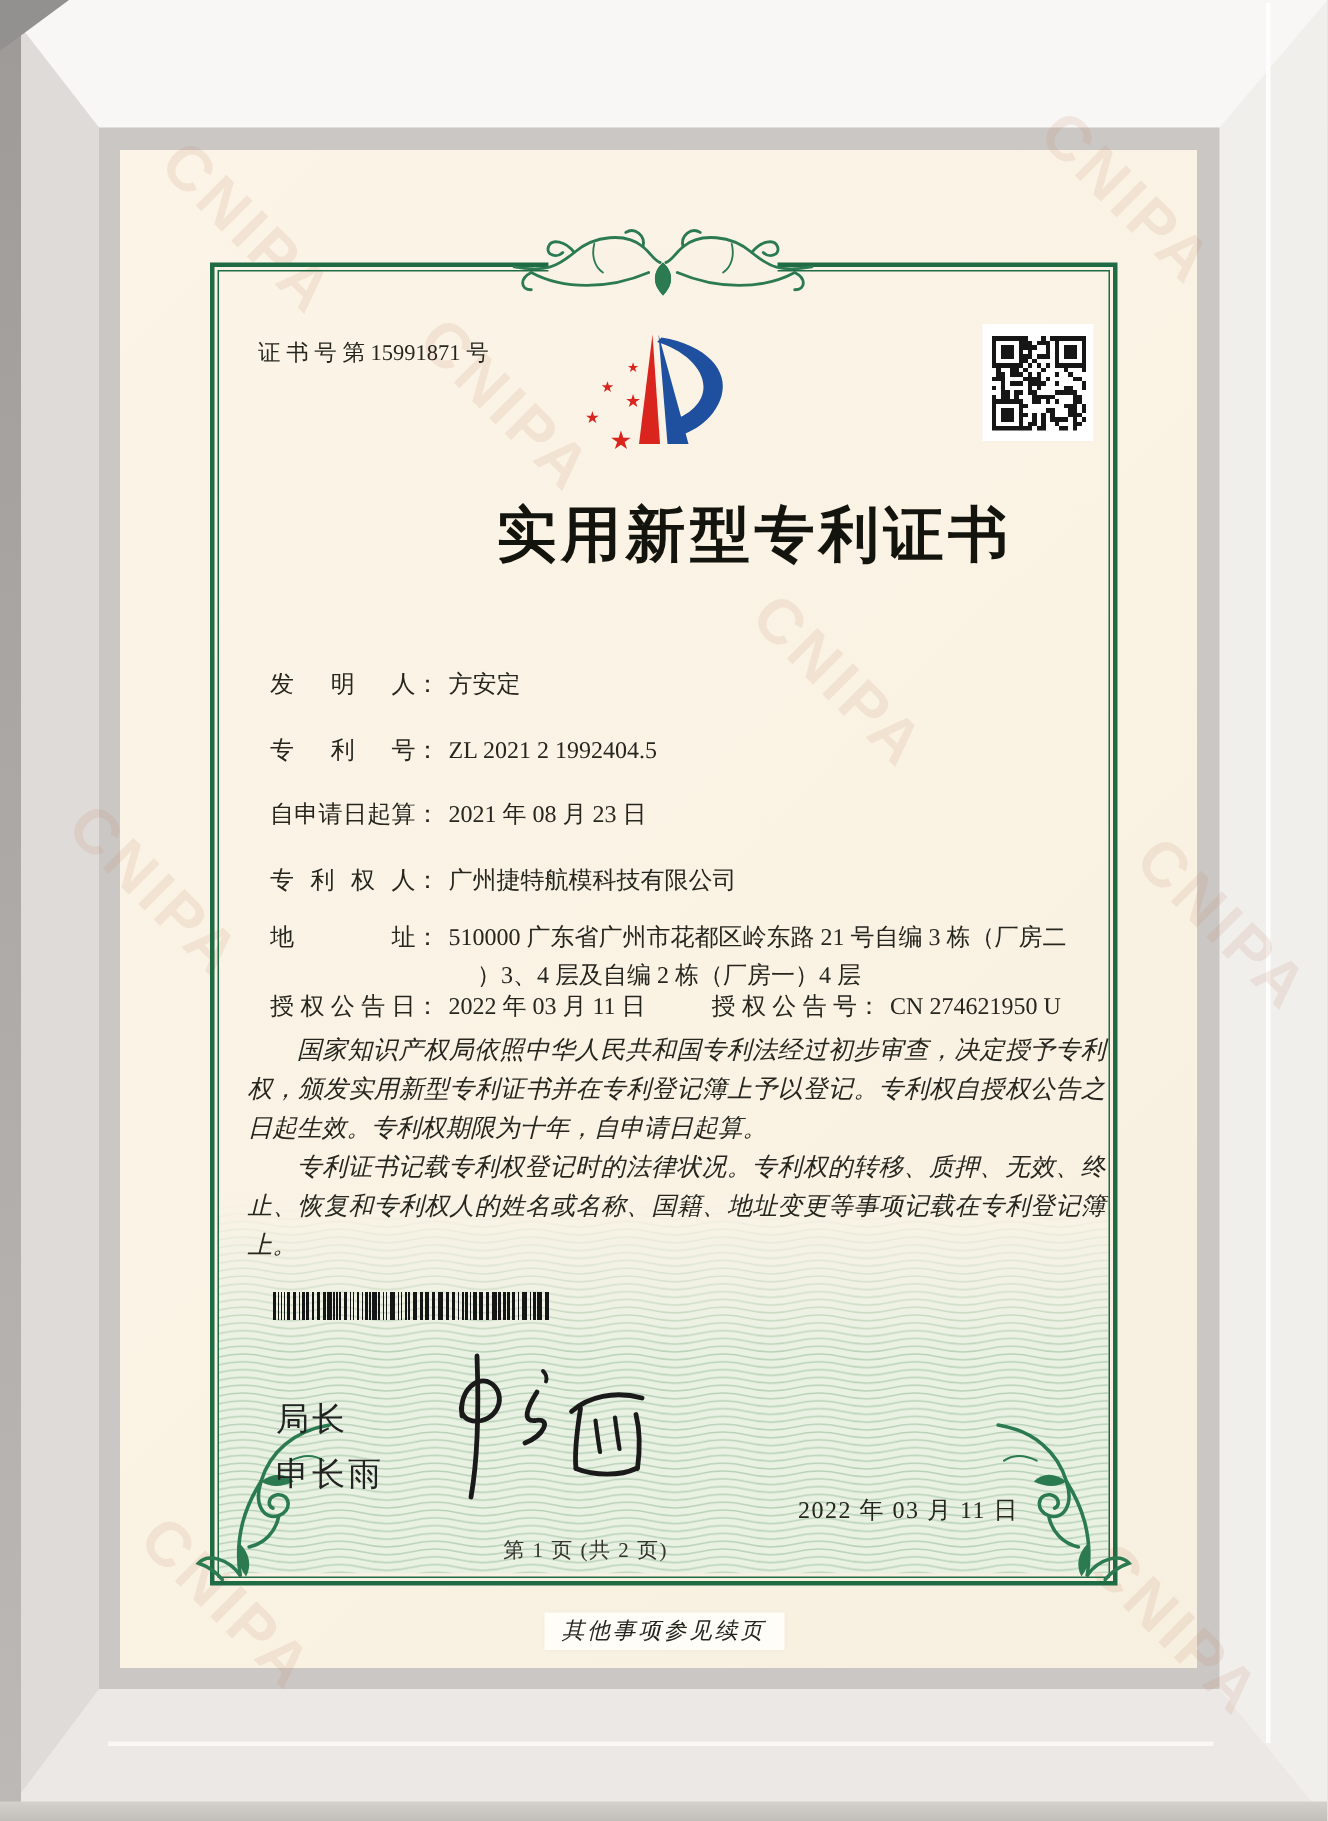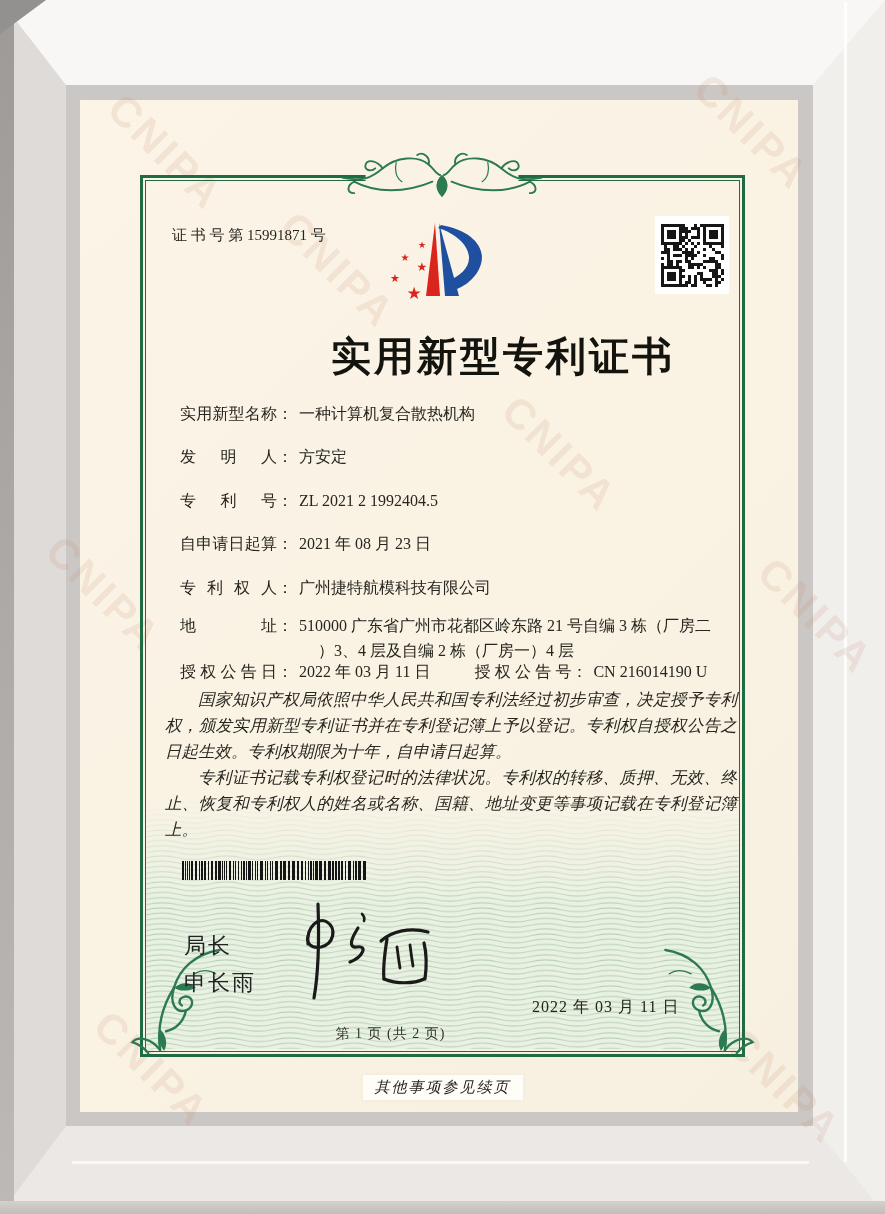--- a/index.html
+++ b/index.html
@@ -382,43 +382,40 @@
           <rect x="30" y="60" width="3" height="3" fill="#161616"></rect>
           <rect x="33" y="60" width="3" height="3" fill="#161616"></rect>
           <rect x="45" y="60" width="3" height="3" fill="#161616"></rect>
           <rect x="48" y="60" width="3" height="3" fill="#161616"></rect>
           <rect x="54" y="60" width="3" height="3" fill="#161616"></rect>
         </svg>
     </div>
 
     <div class="title abs">实用新型专利证书</div>
 
-    <div class="frow abs" style="left:100px;top:303px">
-      <span class="flabel">实用新型名称</span><span>：</span><span class="fval">一种计算机复合散热机构</span>
-    </div>
     <div class="frow abs" style="left:100px;top:346px">
       <span class="flabel">发明人</span><span>：</span><span class="fval">方安定</span>
     </div>
     <div class="frow abs" style="left:100px;top:390px">
       <span class="flabel">专利号</span><span>：</span><span class="fval">ZL 2021 2 1992404.5</span>
     </div>
     <div class="frow abs" style="left:100px;top:433px">
       <span class="flabel">自申请日起算</span><span>：</span><span class="fval">2021 年 08 月 23 日</span>
     </div>
     <div class="frow abs" style="left:100px;top:477px">
       <span class="flabel">专利权人</span><span>：</span><span class="fval">广州捷特航模科技有限公司</span>
     </div>
     <div class="frow abs" style="left:100px;top:515px">
       <span class="flabel">地址</span><span>：</span><span class="fval">510000 广东省广州市花都区岭东路 21 号自编 3 栋（厂房二</span>
     </div>
     <div class="frow abs" style="left:238px;top:540px">）3、4 层及自编 2 栋（厂房一）4 层</div>
 
     <div class="frow abs" style="left:100px;top:561px">
       <span class="flabel">授权公告日</span><span>：</span><span class="fval">2022 年 03 月 11 日</span>
-      <span class="flabel" style="margin-left:40px">授权公告号</span><span>：</span><span class="fval">CN 216014190 U</span>
+      <span class="flabel" style="margin-left:40px">授权公告号</span><span>：</span><span class="fval">CN 274621950 U</span>
     </div>
 
     <div class="pgraphs abs">
       <p>国家知识产权局依照中华人民共和国专利法经过初步审查，决定授予专利权，颁发实用新型专利证书并在专利登记簿上予以登记。专利权自授权公告之日起生效。专利权期限为十年，自申请日起算。</p>
       <p>专利证书记载专利权登记时的法律状况。专利权的转移、质押、无效、终止、恢复和专利权人的姓名或名称、国籍、地址变更等事项记载在专利登记簿上。</p>
     </div>
 
     <div class="bcwrap abs">
       <svg id="barcode-svg" width="192" height="19" shape-rendering="crispEdges">
           <rect x="0" y="0" width="2" height="19" fill="#151515"></rect>

